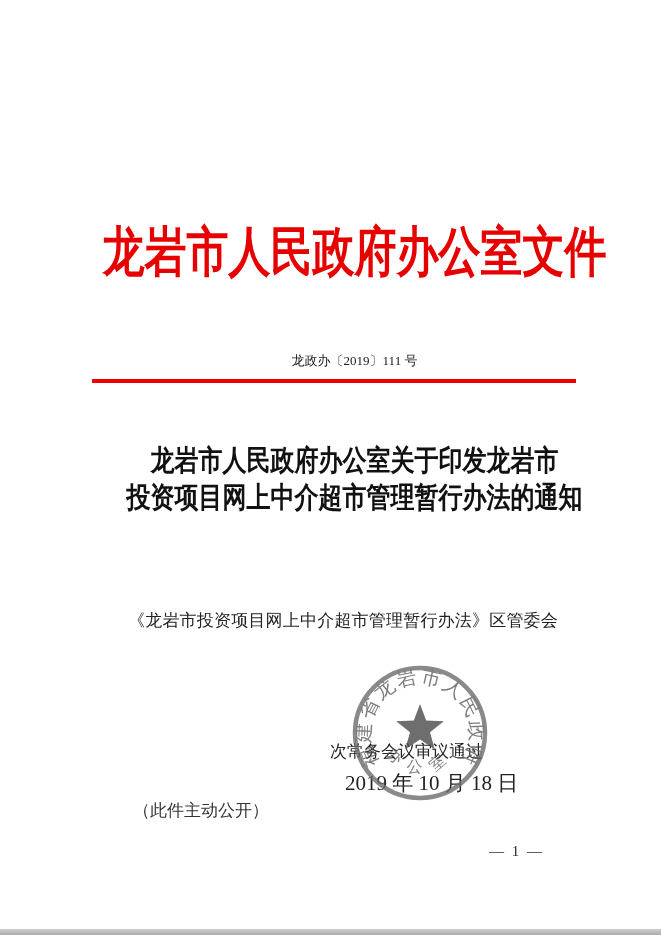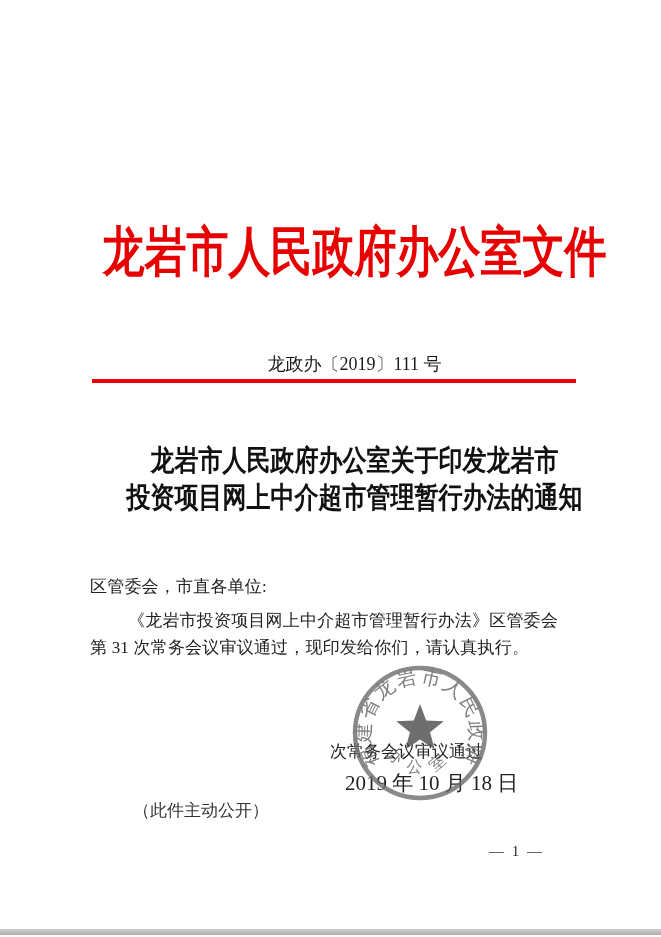--- a/index.html
+++ b/index.html
@@ -27,21 +27,21 @@
     font-weight: bold;
     color: #e60000;
     white-space: nowrap;
     letter-spacing: 0px;
   }
   .doc-number {
     position: absolute;
     top: 352px;
     left: 50%;
     transform: translateX(-50%);
-    font-size: 18px;
+    font-size: 13px;
     color: #1a1a1a;
     white-space: nowrap;
   }
   .red-line {
     position: absolute;
     top: 379px;
     left: 92px;
     width: 484px;
     height: 4px;
     background: #ee0000;
@@ -127,23 +127,21 @@
 
   <div class="header-title">龙岩市人民政府办公室文件</div>
 
   <div class="doc-number">龙政办〔2019〕111 号</div>
 
   <div class="red-line"></div>
 
   <div class="doc-title-line l1">龙岩市人民政府办公室关于印发龙岩市</div>
   <div class="doc-title-line l2">投资项目网上中介超市管理暂行办法的通知</div>
 
-  <div class="body-line b2">区管委会，市直各单位:</div>
   <div class="body-line b3">《龙岩市投资项目网上中介超市管理暂行办法》区管委会</div>
-  <div class="body-line b4">第 31 次常务会议审议通过，现印发给你们，请认真执行。</div>
 
   <div class="sig-issuer">次常务会议审议通过</div>
   <div class="sig-date">2019 年 10 月 18 日</div>
 
   <svg class="seal" viewBox="0 0 150 150">
     <defs>
       <path id="seal-arc-top" d="M 34 104 A 50 50 0 1 1 116 104" fill="none"></path>
       <path id="seal-arc-bottom" d="M 46 101 A 38 38 0 0 0 104 101" fill="none"></path>
     </defs>
     <circle cx="75" cy="75" r="65" fill="none" stroke="#6e6e6e" stroke-width="4.5"></circle>

